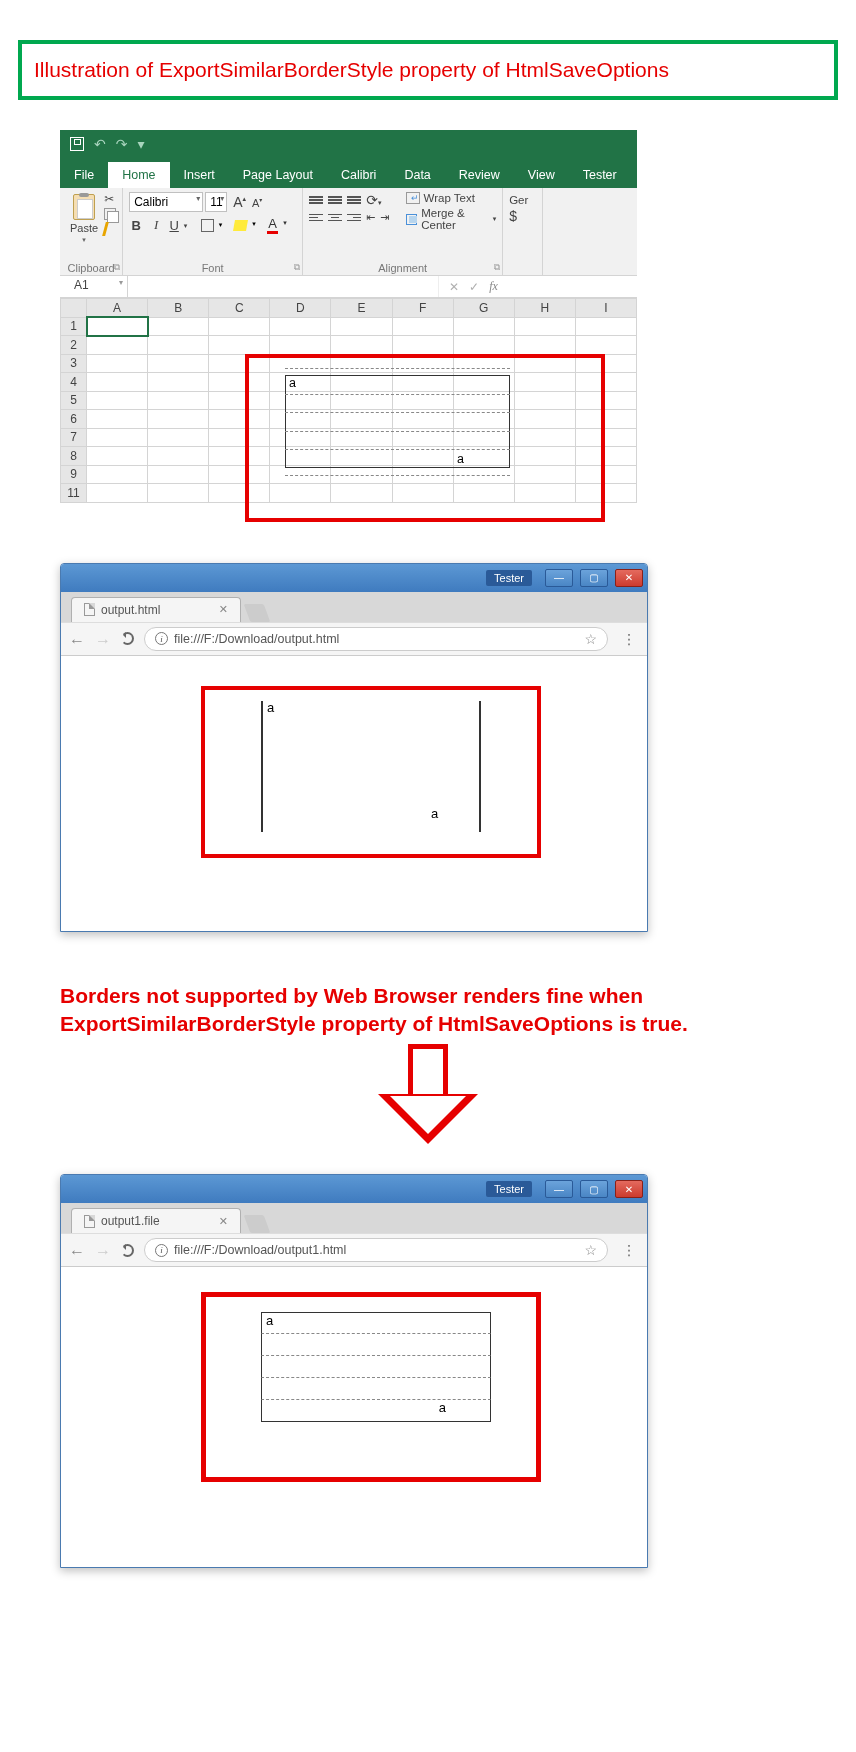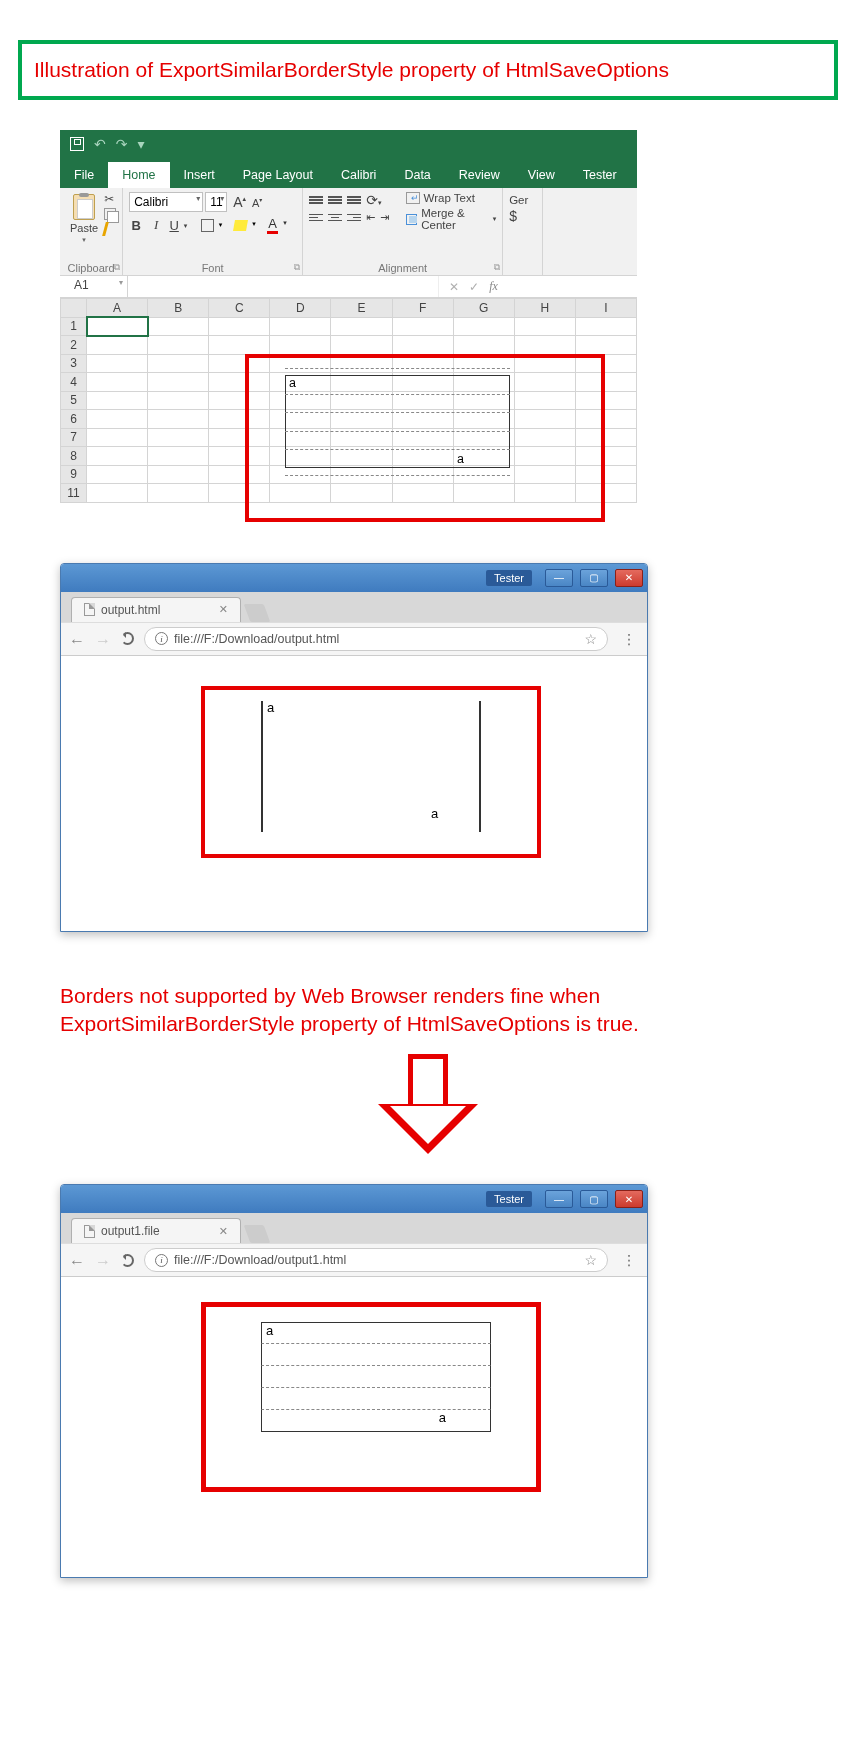--- a/index.html
+++ b/index.html
@@ -108,21 +108,21 @@
 .info-ico { width: 13px; height: 13px; border: 1.3px solid #777; border-radius: 50%; display: flex; align-items: center; justify-content: center; font-size: 9px; font-family: serif; font-style: italic; }
 .star-ico { color: #888; font-size: 14px; margin-left: auto; }
 .menu-dots { color: #666; font-size: 14px; padding: 0 4px; letter-spacing: -1px; cursor: pointer; }
 .bw-content { background: #fff; height: 275px; position: relative; }
 .bw-content-2 { height: 300px; }
 .red-box-b1 { position: absolute; border: 4px solid #e60000; top: 30px; left: 140px; width: 340px; height: 172px; }
 .b1-left { position: absolute; top: 45px; left: 200px; width: 1.5px; height: 131px; background: #333; }
 .b1-right { position: absolute; top: 45px; left: 418px; width: 1.5px; height: 131px; background: #333; }
 .b1-a1 { position: absolute; top: 44px; left: 206px; font-size: 13px; }
 .b1-a2 { position: absolute; top: 150px; left: 370px; font-size: 13px; }
-.caption { color: #e60000; font-size: 21px; font-weight: normal; margin: 10px 60px 16px 60px; line-height: 1.35; }
+.caption { color: #e60000; font-size: 21px; font-weight: bold; margin: 10px 60px 6px 60px; line-height: 1.35; }
 .arrow-down { width: 110px; height: 100px; margin: 0 auto 30px auto; position: relative; }
 .arrow-shaft { position: absolute; top: 0; left: 35px; width: 40px; height: 55px; border: 5px solid #e60000; border-bottom: none; }
 .arrow-head { position: absolute; top: 50px; left: 5px; width: 0; height: 0; border-left: 50px solid transparent; border-right: 50px solid transparent; border-top: 50px solid #e60000; }
 .arrow-head::after { content: ''; position: absolute; top: -48px; left: -38px; width: 0; height: 0; border-left: 38px solid transparent; border-right: 38px solid transparent; border-top: 38px solid #fff; }
 .red-box-b2 { position: absolute; border: 5px solid #e60000; top: 25px; left: 140px; width: 340px; height: 190px; }
 .b2-table { position: absolute; top: 45px; left: 200px; width: 230px; }
 .b2-row { height: 22px; border-bottom: 1px dashed #888; border-left: 1.5px solid #333; border-right: 1.5px solid #333; position: relative; }
 .b2-row:first-child { border-top: 1.5px solid #333; }
 .b2-row:last-child { border-bottom: 1.5px solid #333; }
 .b2-a1 { position: absolute; top: 0; left: 4px; font-size: 13px; }

